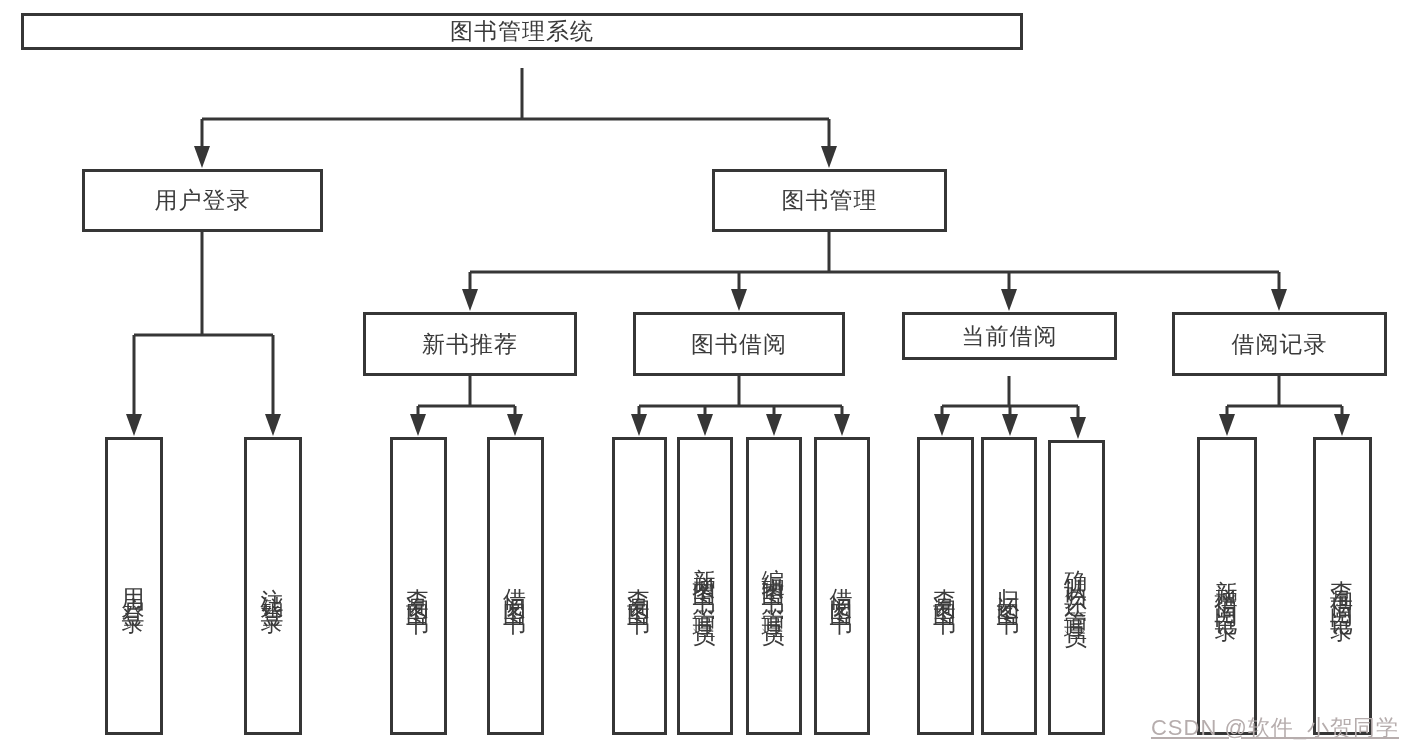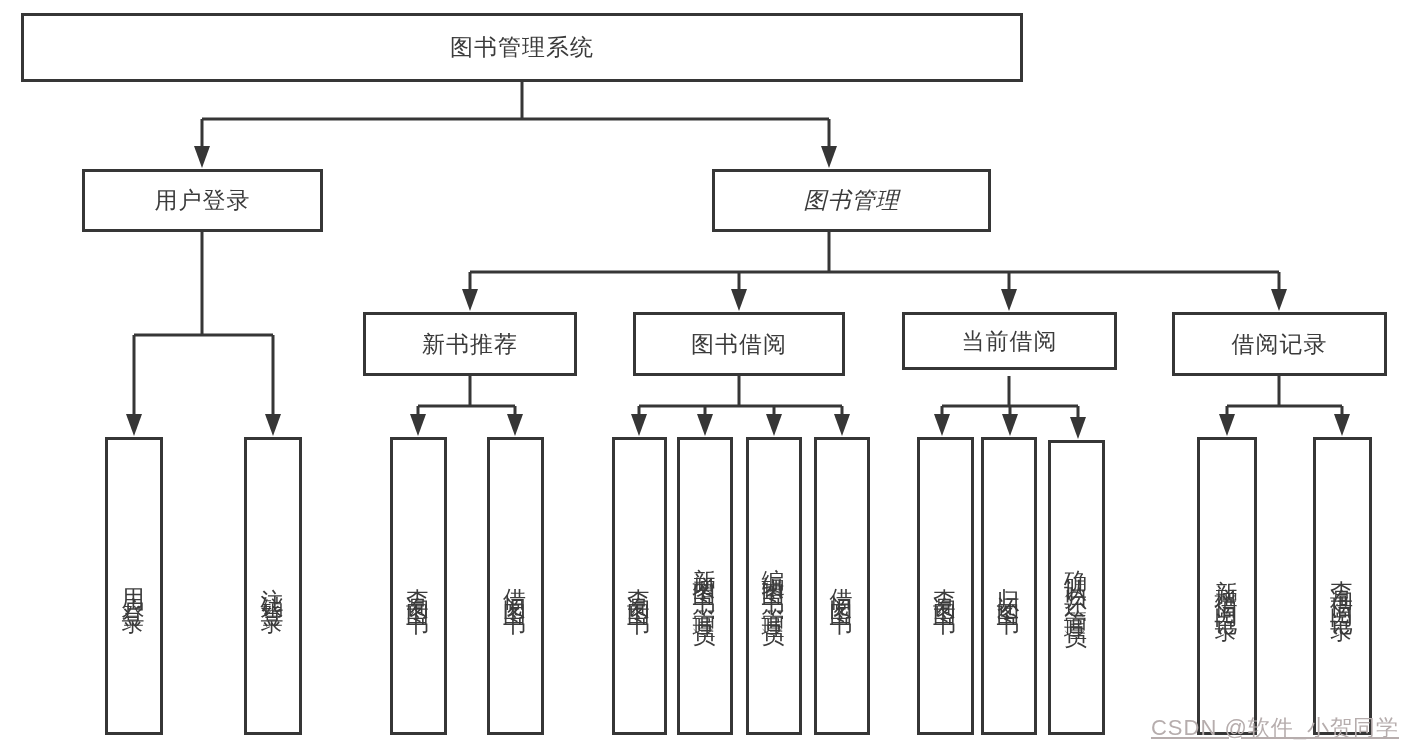--- a/index.html
+++ b/index.html
@@ -77,28 +77,28 @@
       <polygon points="774,436 766,414 782,414"></polygon>
       <polygon points="842,436 834,414 850,414"></polygon>
       <polygon points="942,436 934,414 950,414"></polygon>
       <polygon points="1010,436 1002,414 1018,414"></polygon>
       <polygon points="1078,439 1070,417 1086,417"></polygon>
       <polygon points="1227,436 1219,414 1235,414"></polygon>
       <polygon points="1342,436 1334,414 1350,414"></polygon>
     </g>
   </svg>
 
-  <div class="box" style="left:21px; top:13px; width:1002px; height:69px;">图书管理系统</div>
+  <div class="box" style="left:21px; top:13px; width:1002px; height:37px;">图书管理系统</div>
 
   <div class="box" style="left:82px; top:169px; width:241px; height:63px;">用户登录</div>
-  <div class="box" style="left:712px; top:169px; width:279px; height:63px;font-style:italic;">图书管理</div>
+  <div class="box" style="left:712px; top:169px; width:235px; height:63px;">图书管理</div>
 
   <div class="box" style="left:363px; top:312px; width:214px; height:64px;">新书推荐</div>
   <div class="box" style="left:633px; top:312px; width:212px; height:64px;">图书借阅</div>
-  <div class="box" style="left:902px; top:312px; width:215px; height:58px;">当前借阅</div>
+  <div class="box" style="left:902px; top:312px; width:215px; height:48px;">当前借阅</div>
   <div class="box" style="left:1172px; top:312px; width:215px; height:64px;">借阅记录</div>
 
   <div class="box vbox" style="left:105px; top:437px; width:58px; height:298px;">
     <span>用户登录</span>
   </div>
   <div class="box vbox" style="left:244px; top:437px; width:58px; height:298px;">
     <span>注销登录</span>
   </div>
 
   <div class="box vbox" style="left:390px; top:437px; width:57px; height:298px;">

